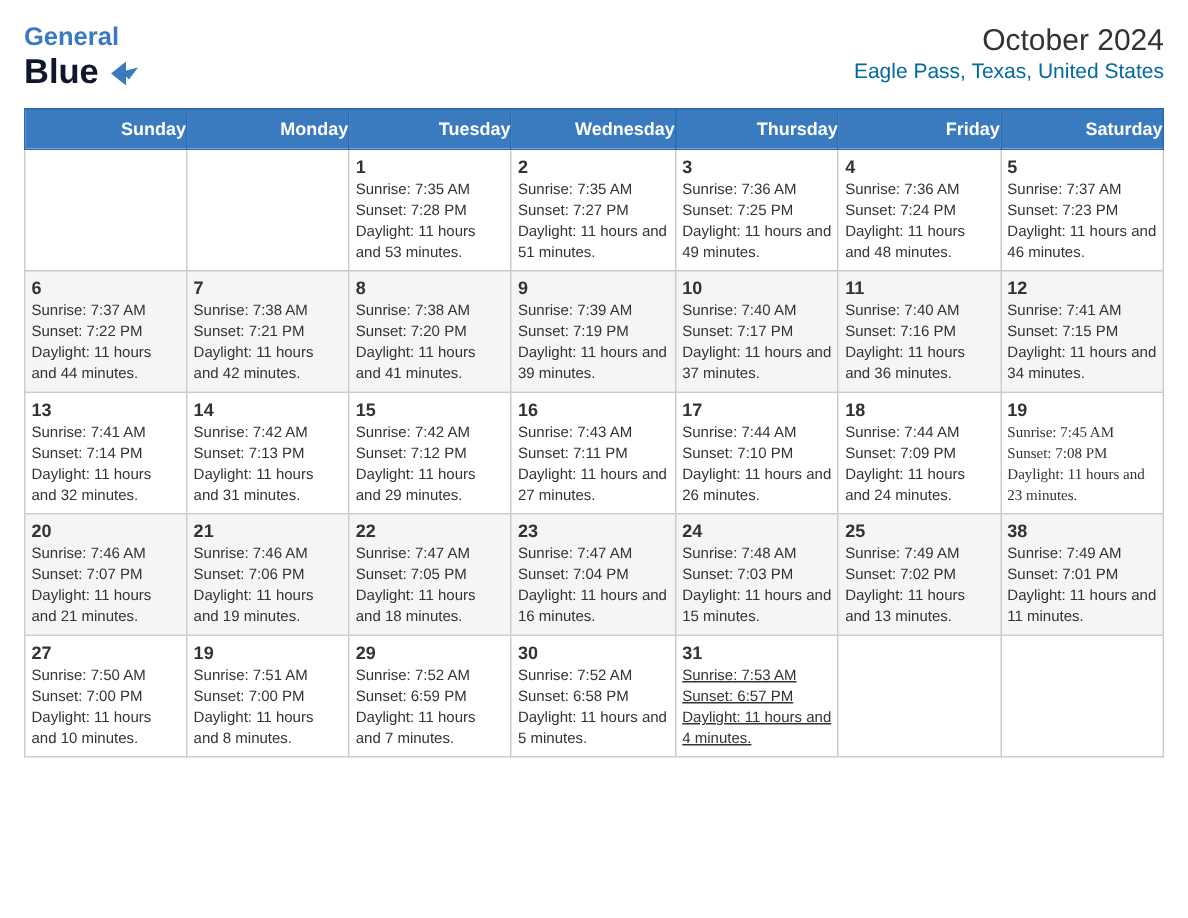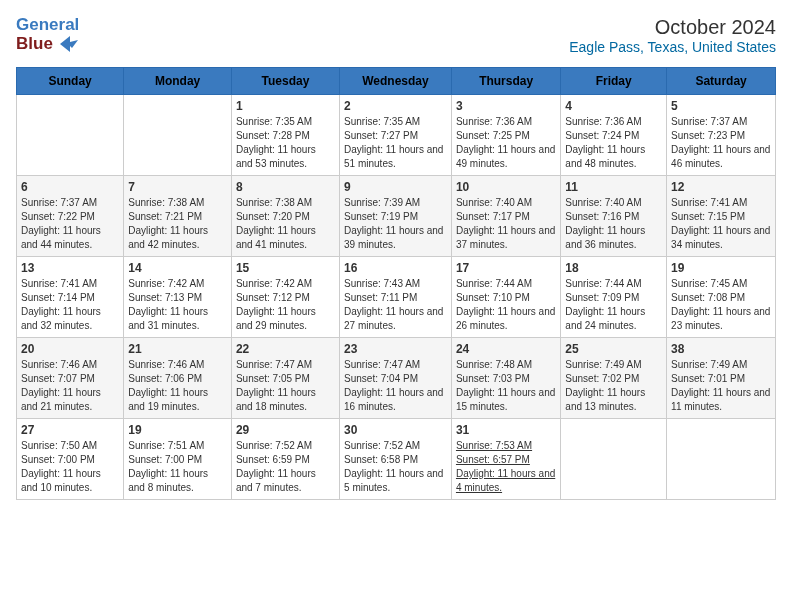--- a/index.html
+++ b/index.html
@@ -31,23 +31,23 @@
       font-size: 14px;
       color: #0369a1;
     }
     table {
       width: 100%;
       border-collapse: collapse;
       font-size: 11px;
     }
     thead tr th {
       background-color: #3a7abf;
-      color: #000000;
-      padding: 6px 20px;
-      text-align: center;
+      color: #ffffff;
+      padding: 6px 0;
+      text-align: right;
       font-size: 12px;
       font-weight: bold;
       border: 1px solid #2a6aaf;
     }
     tbody tr td {
       border: 1px solid #ccc;
       padding: 4px;
       vertical-align: top;
       width: 113px;
       min-height: 70px;
@@ -69,21 +69,21 @@
     }
     td.empty { background: #fff !important; }
   </style>
 </head>
 <body>
 
 <div class="header">
   <div class="logo">
   <div style="display:flex;flex-direction:column;line-height:1.1;">
     <span style="font-size:17px;font-weight:bold;color:#333;"><span style="color:#3a7abf;">General</span></span>
-    <span style="font-size:17px;font-weight:bold;color:#7f1d1d;">Blue
+    <span style="font-size:23px;font-weight:bold;color:#0f172a;">Blue
       <svg width="18" height="16" viewBox="0 0 18 16" style="display:inline-block;vertical-align:middle;margin-left:2px;">
         <polygon points="0,8 10,0 10,6 18,4 12,12 10,10 10,16" fill="#3a7abf"></polygon>
       </svg>
     </span>
   </div>
 </div>
   <div class="title-block">
     <div class="month-title">October 2024</div>
     <div class="subtitle">Eagle Pass, Texas, United States</div>
   </div>
@@ -212,21 +212,21 @@
 Daylight: 11 hours and 26 minutes.</div>
         </td>
         <td>
           <div class="day-number">18</div>
           <div class="day-info" style="white-space: pre-line;">Sunrise: 7:44 AM
 Sunset: 7:09 PM
 Daylight: 11 hours and 24 minutes.</div>
         </td>
         <td>
           <div class="day-number">19</div>
-          <div class="day-info" style="white-space: pre-line;">Sunrise: 7:45 AM
+          <div class="day-info" style="white-space: pre-line; font-family: Liberation Serif, serif;">Sunrise: 7:45 AM
 Sunset: 7:08 PM
 Daylight: 11 hours and 23 minutes.</div>
         </td>
       </tr>
       <tr>
         <td>
           <div class="day-number">20</div>
           <div class="day-info" style="white-space: pre-line;">Sunrise: 7:46 AM
 Sunset: 7:07 PM
 Daylight: 11 hours and 21 minutes.</div>

